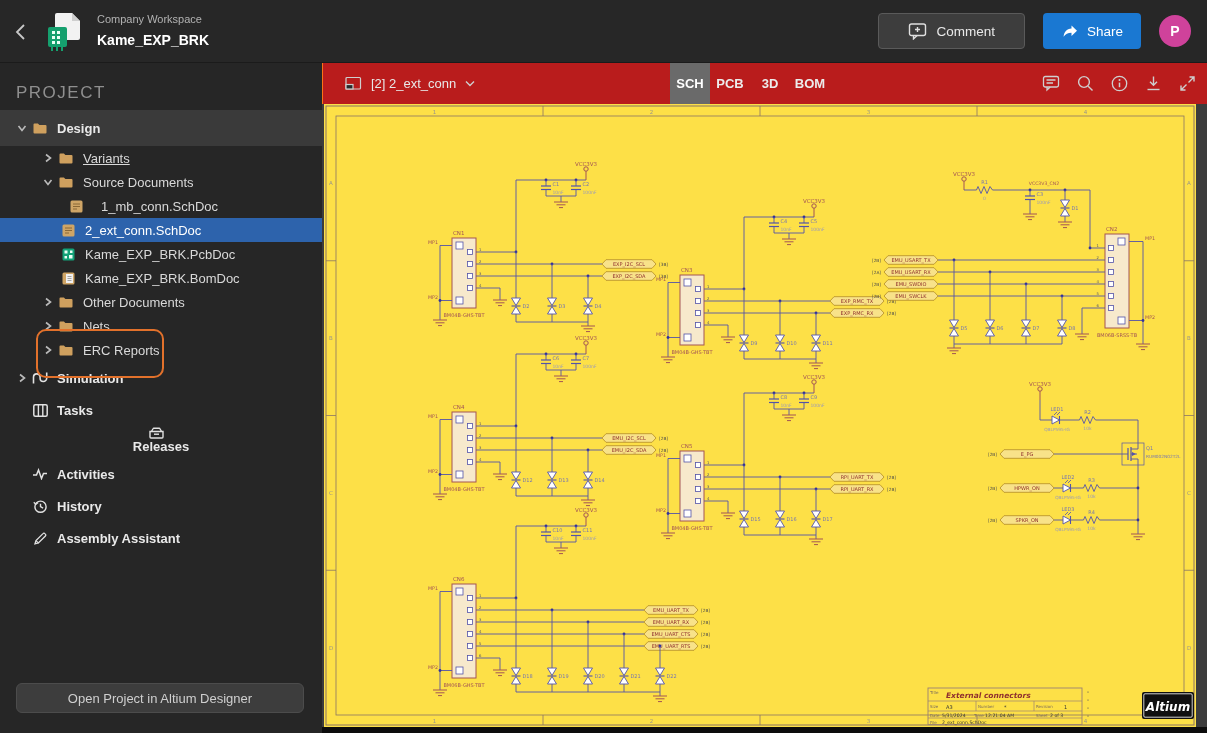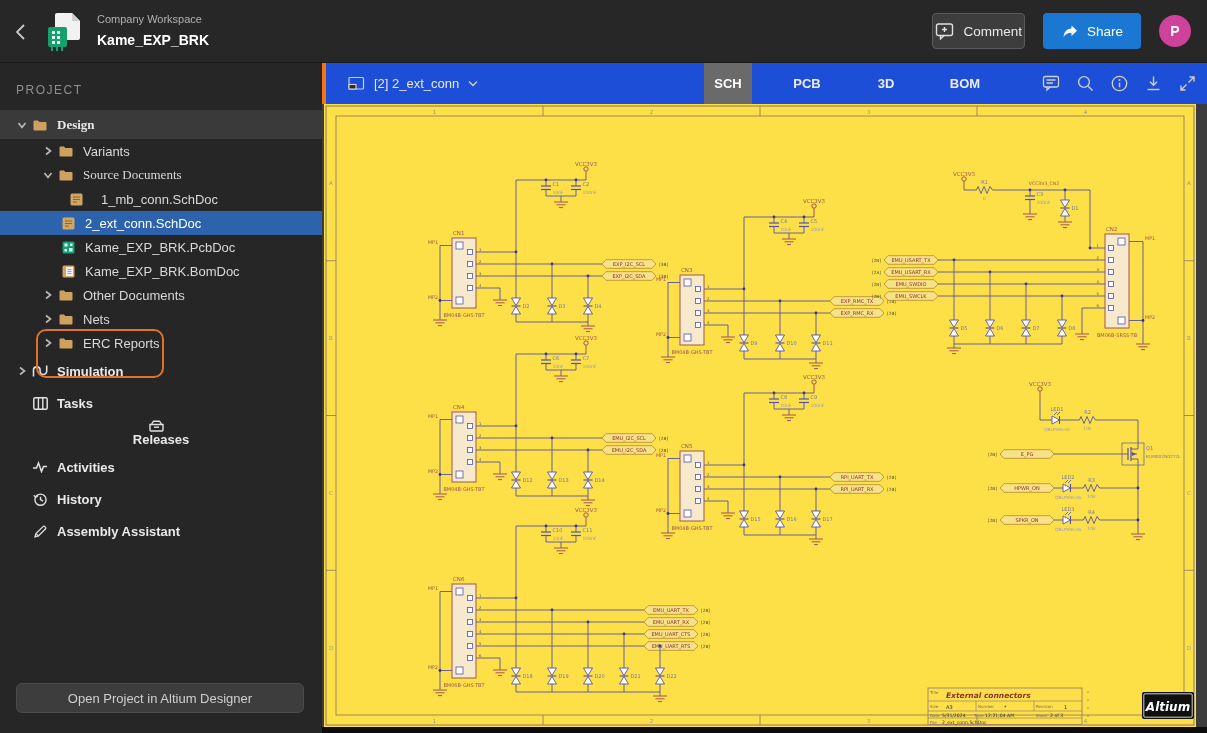--- a/index.html
+++ b/index.html
@@ -5,47 +5,47 @@
   html,body{margin:0;padding:0;background:#111;}
   .app{position:relative;width:1207px;height:733px;background:#262626;overflow:hidden;
        font-family:"Liberation Sans",sans-serif;-webkit-font-smoothing:antialiased;}
   
   .hdr{position:absolute;left:0;top:0;width:100%;height:63px;background:#272727;border-bottom:1px solid #1b1b1b;box-sizing:border-box;}
   .back{position:absolute;left:12px;top:22px;width:20px;height:20px;cursor:pointer;}
   .logo{position:absolute;left:45px;top:11px;width:38px;height:41px;}
   .ws{position:absolute;left:97px;top:13px;font-size:11px;color:#b2b2b2;}
   .proj{position:absolute;left:97px;top:32px;font-size:14px;font-weight:bold;color:#fff;}
   .hbtns{position:absolute;right:16px;top:13px;display:flex;align-items:center;gap:18px;}
-  .btn-comment{display:flex;align-items:center;gap:9px;height:36px;padding:0 2px;background:#3d3d3d;
+  .btn-comment{display:flex;align-items:center;gap:9px;height:36px;padding:0 29px;background:#3d3d3d;
       border:1px solid #5a5a5a;border-radius:4px;color:#e8e8e8;font-size:13.5px;cursor:pointer;box-sizing:border-box;}
   .btn-share{display:flex;align-items:center;gap:9px;height:36px;padding:16px 18px;background:#1a78d2;
       border:none;border-radius:4px;color:#fff;font-size:13.5px;cursor:pointer;}
   .avatar{width:32px;height:32px;border-radius:50%;background:#cf429b;color:#fff;font-size:14px;font-weight:bold;
       display:flex;align-items:center;justify-content:center;cursor:pointer;}
   
   .side{position:absolute;left:0;top:63px;width:322px;bottom:0;background:#262626;}
-  .side-sec{position:absolute;left:16px;top:20px;font-size:12px;letter-spacing:1.5px;color:#8f8f8f;}
+  .side-sec{position:absolute;left:16px;top:20px;font-size:17px;letter-spacing:1.5px;color:#8f8f8f;}
   .tree{position:absolute;left:0;top:47px;width:322px;}
   .trow{position:relative;display:flex;align-items:center;width:322px;box-sizing:border-box;color:#d9d9d9;
       font-size:13px;cursor:pointer;}
   .trow.bold{font-weight:bold;color:#e9e9e9;}
   .trow.rowbg{background:#3a3a3a;}
   .trow.sel{background:#2d63ac;color:#fff;}
   .chev{width:20px;display:flex;justify-content:center;flex:none;}
   .ticon{width:16px;display:flex;justify-content:center;margin-right:9px;flex:none;}
   .hlbox{position:absolute;left:36px;top:266px;width:128px;height:49px;border:2.5px solid #e2712b;
       border-radius:10px;box-sizing:border-box;pointer-events:none;}
   .openbtn{position:absolute;left:16px;bottom:20px;width:288px;height:30px;background:#3d3d3d;border:1px solid #4c4c4c;
       border-radius:6px;color:#cfcfcf;font-size:13px;cursor:pointer;}
   
-  .tb{position:absolute;left:322px;top:63px;right:0;height:41px;background:#1d4ed8;border-left:4px solid #f97316;box-sizing:border-box;}
+  .tb{position:absolute;left:322px;top:63px;right:0;height:41px;background:#b91c1c;border-left:1px solid #f97316;box-sizing:border-box;}
   .docsel{position:absolute;left:22px;top:0;height:41px;display:flex;align-items:center;gap:9px;color:#e8e8e8;
       font-size:13px;cursor:pointer;}
   .doc-tabs{position:absolute;left:347px;top:0;height:41px;display:flex;}
-  .tab{width:48px;line-height:41px;text-align:center;font-size:13px;font-weight:600;color:#ececec;cursor:pointer;margin-left:31px;}
+  .tab{width:40px;line-height:41px;text-align:center;font-size:13px;font-weight:600;color:#ececec;cursor:pointer;}
   .tab.active{background:#6a6a6a;color:#fff;}
   .tb-icons{position:absolute;right:10px;top:0;height:41px;display:flex;align-items:center;gap:15px;}
   .tbi{width:19px;height:19px;cursor:pointer;display:flex;}
   
   .canvas{position:absolute;left:322px;top:104px;right:0;bottom:0;background:#3c3c3c;}
   .sheet{position:absolute;left:2px;top:0;width:872px;height:623px;background:#fde047;}
   .botbar{position:absolute;left:0;right:0;bottom:0;height:6px;background:#0c0c0c;}
   svg text{font-family:"DejaVu Sans",sans-serif;}
 </style>
 </head>
@@ -92,49 +92,49 @@
           </svg>
         <span>Share</span>
       </button>
       <div class="avatar">P</div>
     </div>
   </div>
 
   <div class="side">
     <div class="side-sec">PROJECT</div>
     <div class="tree" id="tree">
-        <div class="trow bold rowbg" style="height: 29px; font-family: Liberation Serif, serif;">
+        <div class="trow bold rowbg" style="height: 36px;">
           <span style="width: 12px; flex: 0 0 auto;"></span>
           <span class="chev">
             <svg width="10" height="8">
               <polyline points="1.5,2 5,6.5 8.5,2" fill="none" stroke="#bbb" stroke-width="1.6"></polyline>
             </svg>
           </span>
           <span class="ticon">
             <svg width="14" height="12">
               <path d="M0.5,2.5 a1,1 0 0 1 1,-1 h3.4 l1.5,1.6 h6.1 a1,1 0 0 1 1,1 v6.4 a1,1 0 0 1 -1,1 h-11 a1,1 0 0 1 -1,-1 z" fill="#cfa05e"></path>
             </svg>
           </span>
           <span>Design</span>
         </div>
-        <div class="trow" style="height: 24px;">
+        <div class="trow" style="height: 24px; text-decoration: underline;">
           <span style="width: 38px; flex: 0 0 auto;"></span>
           <span class="chev">
             <svg width="8" height="10">
               <polyline points="2,1.5 6.5,5 2,8.5" fill="none" stroke="#bbb" stroke-width="1.6"></polyline>
             </svg>
           </span>
           <span class="ticon">
             <svg width="14" height="12">
               <path d="M0.5,2.5 a1,1 0 0 1 1,-1 h3.4 l1.5,1.6 h6.1 a1,1 0 0 1 1,1 v6.4 a1,1 0 0 1 -1,1 h-11 a1,1 0 0 1 -1,-1 z" fill="#cfa05e"></path>
             </svg>
           </span>
           <span>Variants</span>
         </div>
-        <div class="trow" style="height: 24px; font-family: Liberation Serif, serif;">
+        <div class="trow" style="height: 24px;">
           <span style="width: 38px; flex: 0 0 auto;"></span>
           <span class="chev">
             <svg width="10" height="8">
               <polyline points="1.5,2 5,6.5 8.5,2" fill="none" stroke="#bbb" stroke-width="1.6"></polyline>
             </svg>
           </span>
           <span class="ticon">
             <svg width="14" height="12">
               <path d="M0.5,2.5 a1,1 0 0 1 1,-1 h3.4 l1.5,1.6 h6.1 a1,1 0 0 1 1,1 v6.4 a1,1 0 0 1 -1,1 h-11 a1,1 0 0 1 -1,-1 z" fill="#cfa05e"></path>
             </svg>

